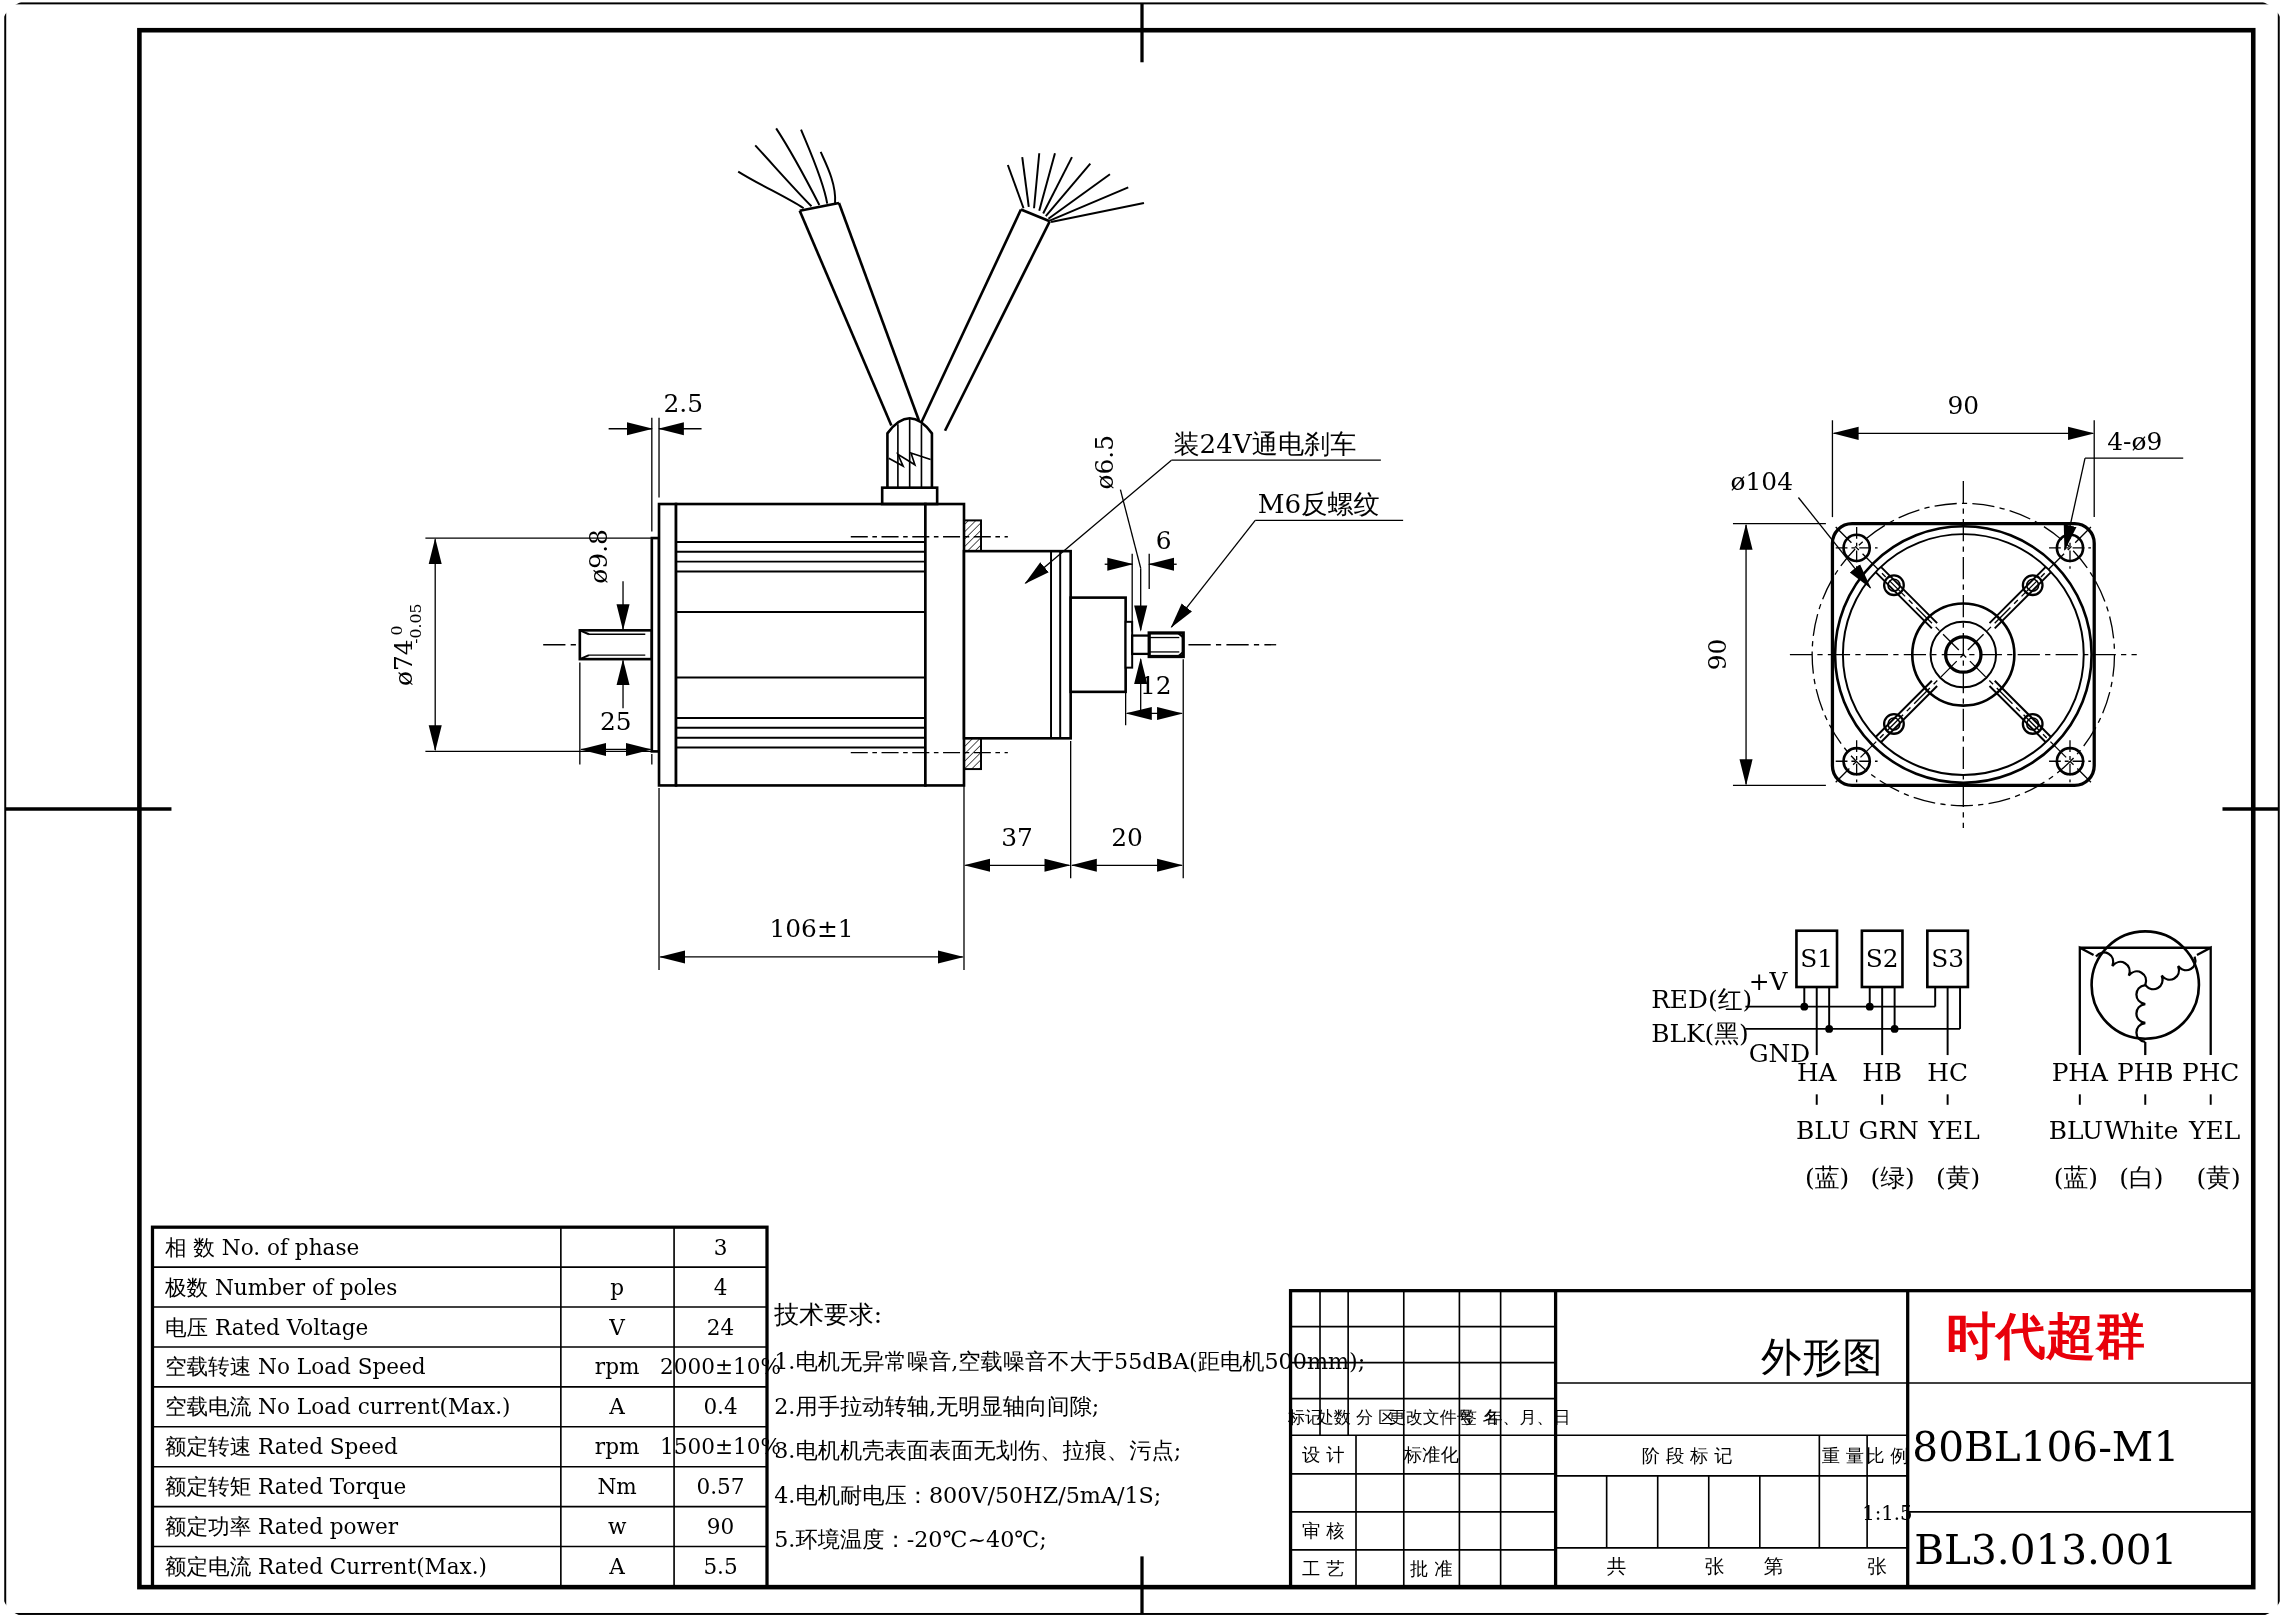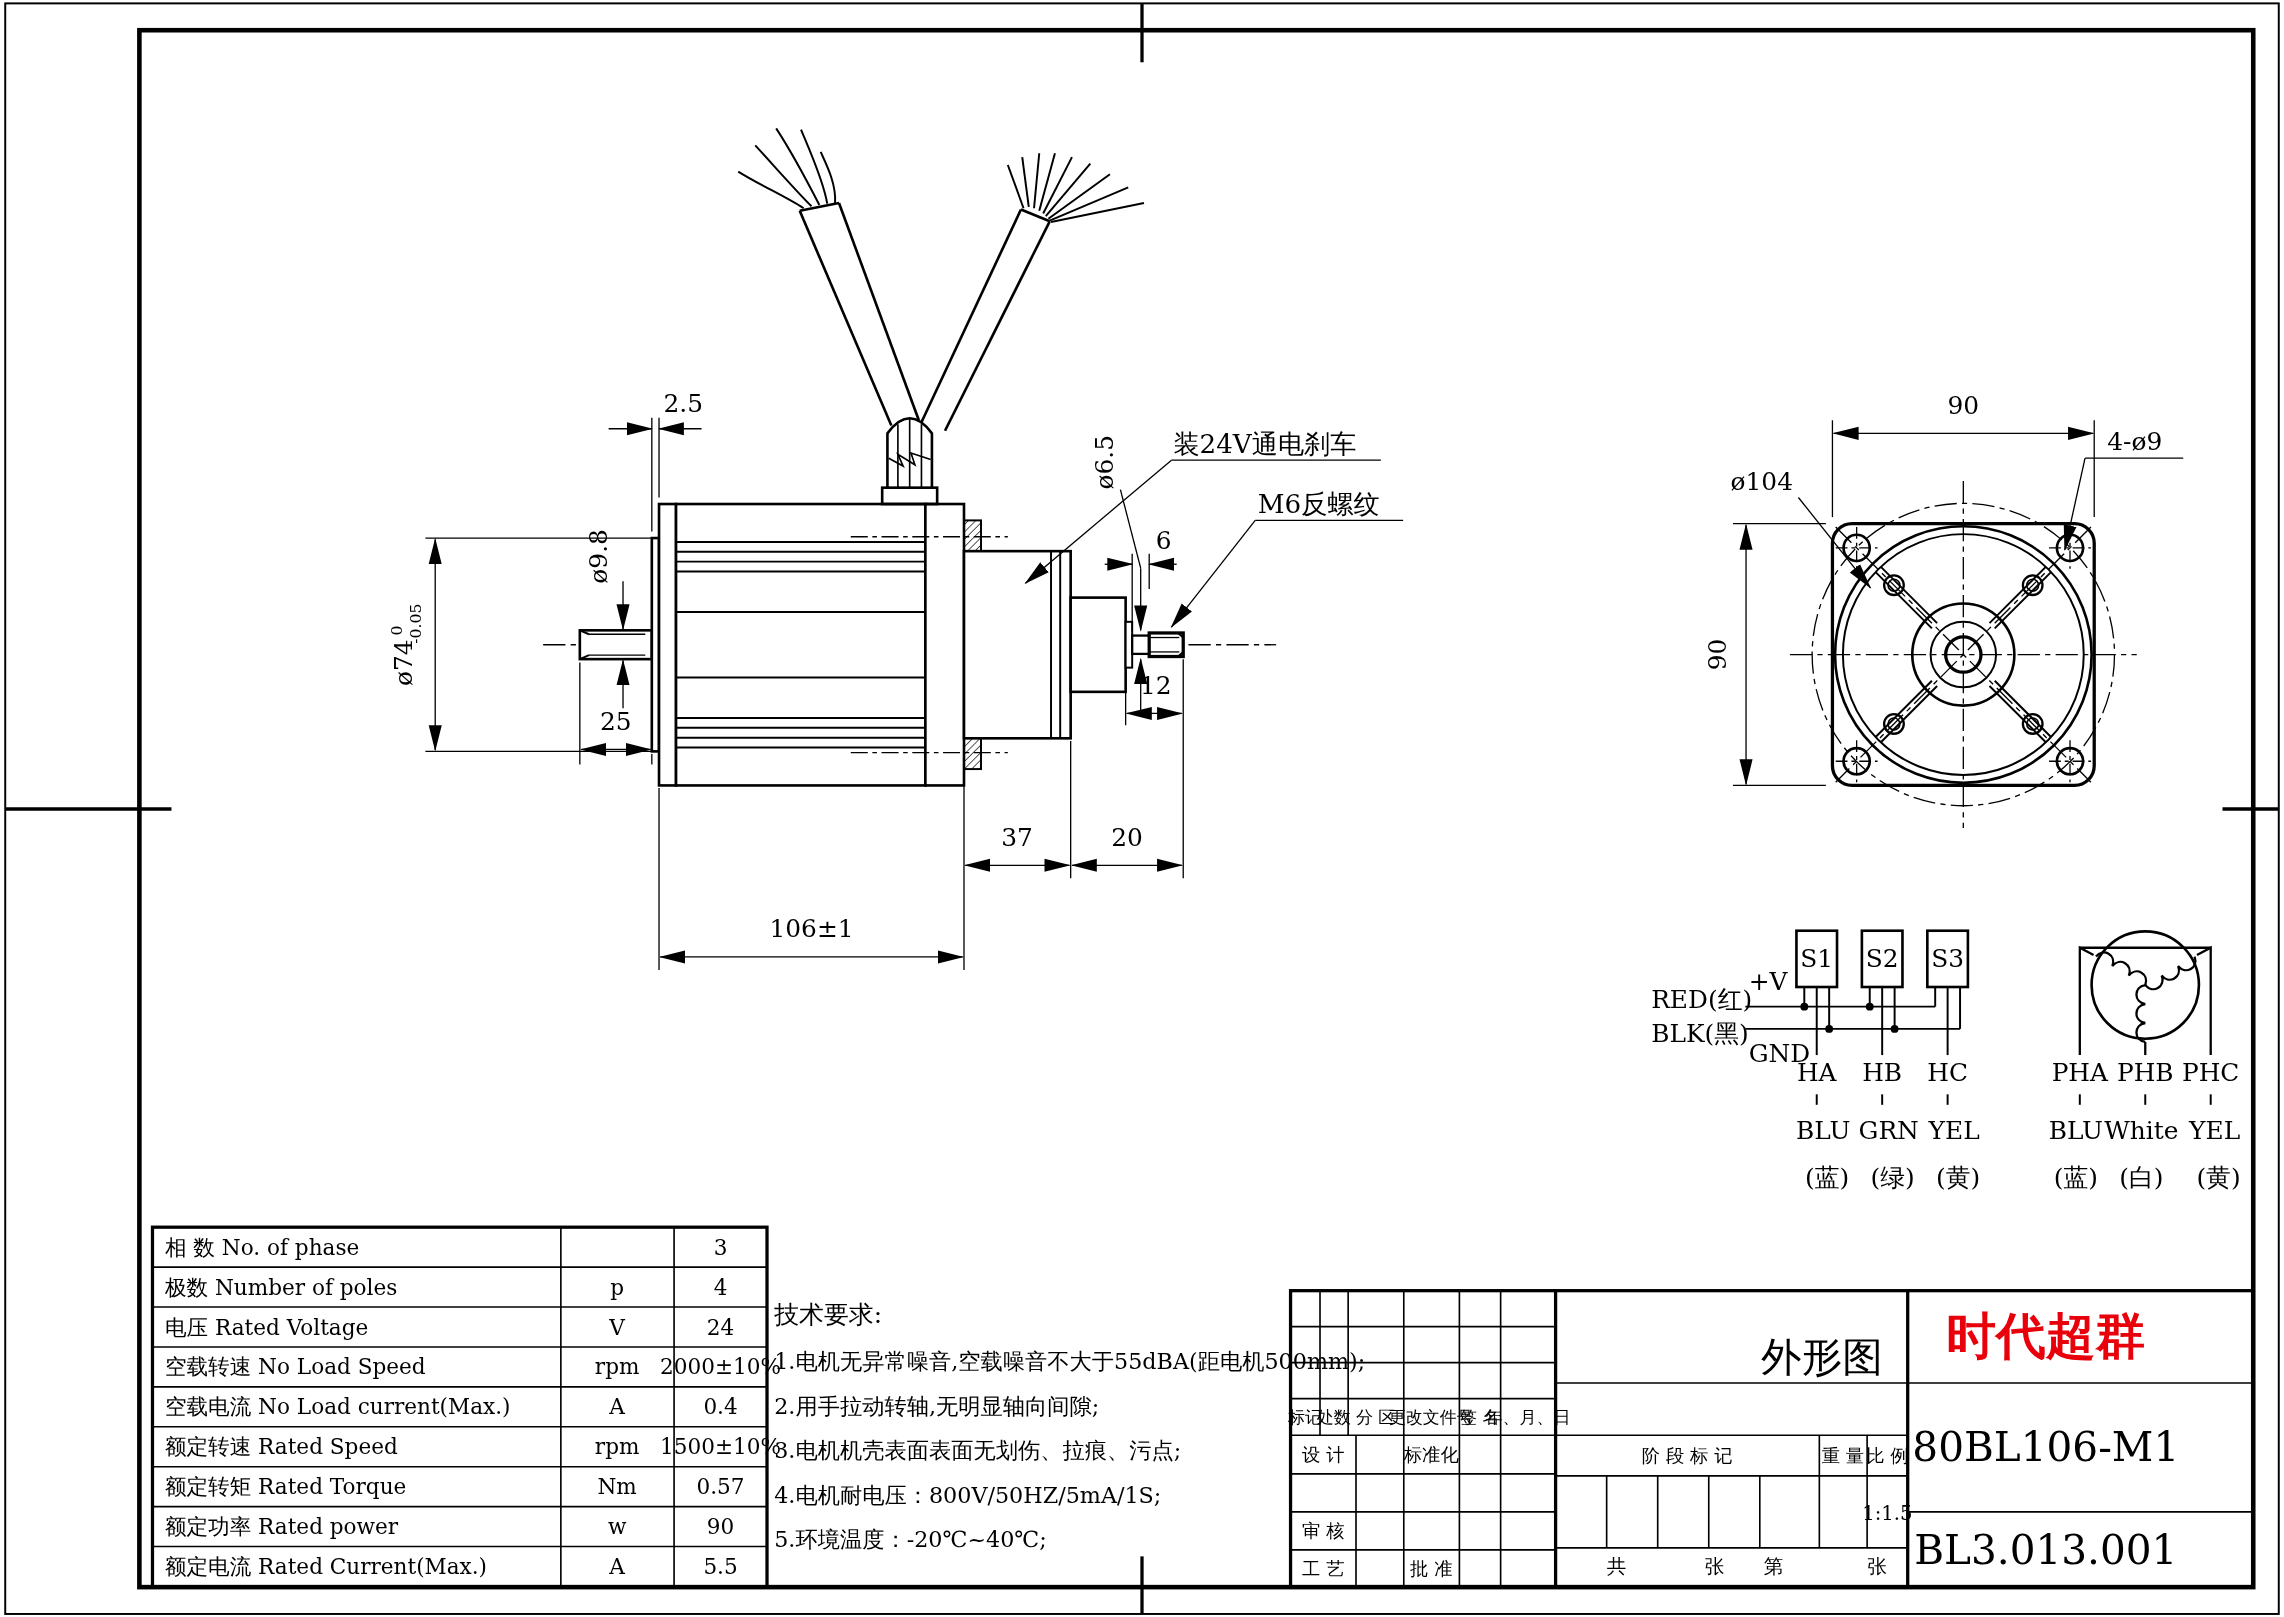--- a/index.html
+++ b/index.html
@@ -1,16 +1,16 @@
 <!DOCTYPE html>
 <html style="font-size:10.5px"><head>
 <meta charset="utf-8">
 <style>
   html,body{margin:0;padding:0;background:#ffffff;}
-  #sheet{position:relative;width:2284px;height:1618px;background:#fff;overflow:hidden;}
+  #sheet{position:relative;width:2284px;height:1618px;background:#fff;overflow:hidden;border-radius:32px;}
   svg{position:absolute;left:0;top:0;}
   text{font-family:"DejaVu Serif","Liberation Serif",serif;fill:#000;}
   .dim{font-size:38px;}
   .note{font-size:40px;}
   .tbl{font-size:33px;}
   .tech{font-size:34px;}
   .techtitle{font-size:38px;}
   .tb26{font-size:26px;}
   .tb28{font-size:28px;}
   .tb30{font-size:30px;}

